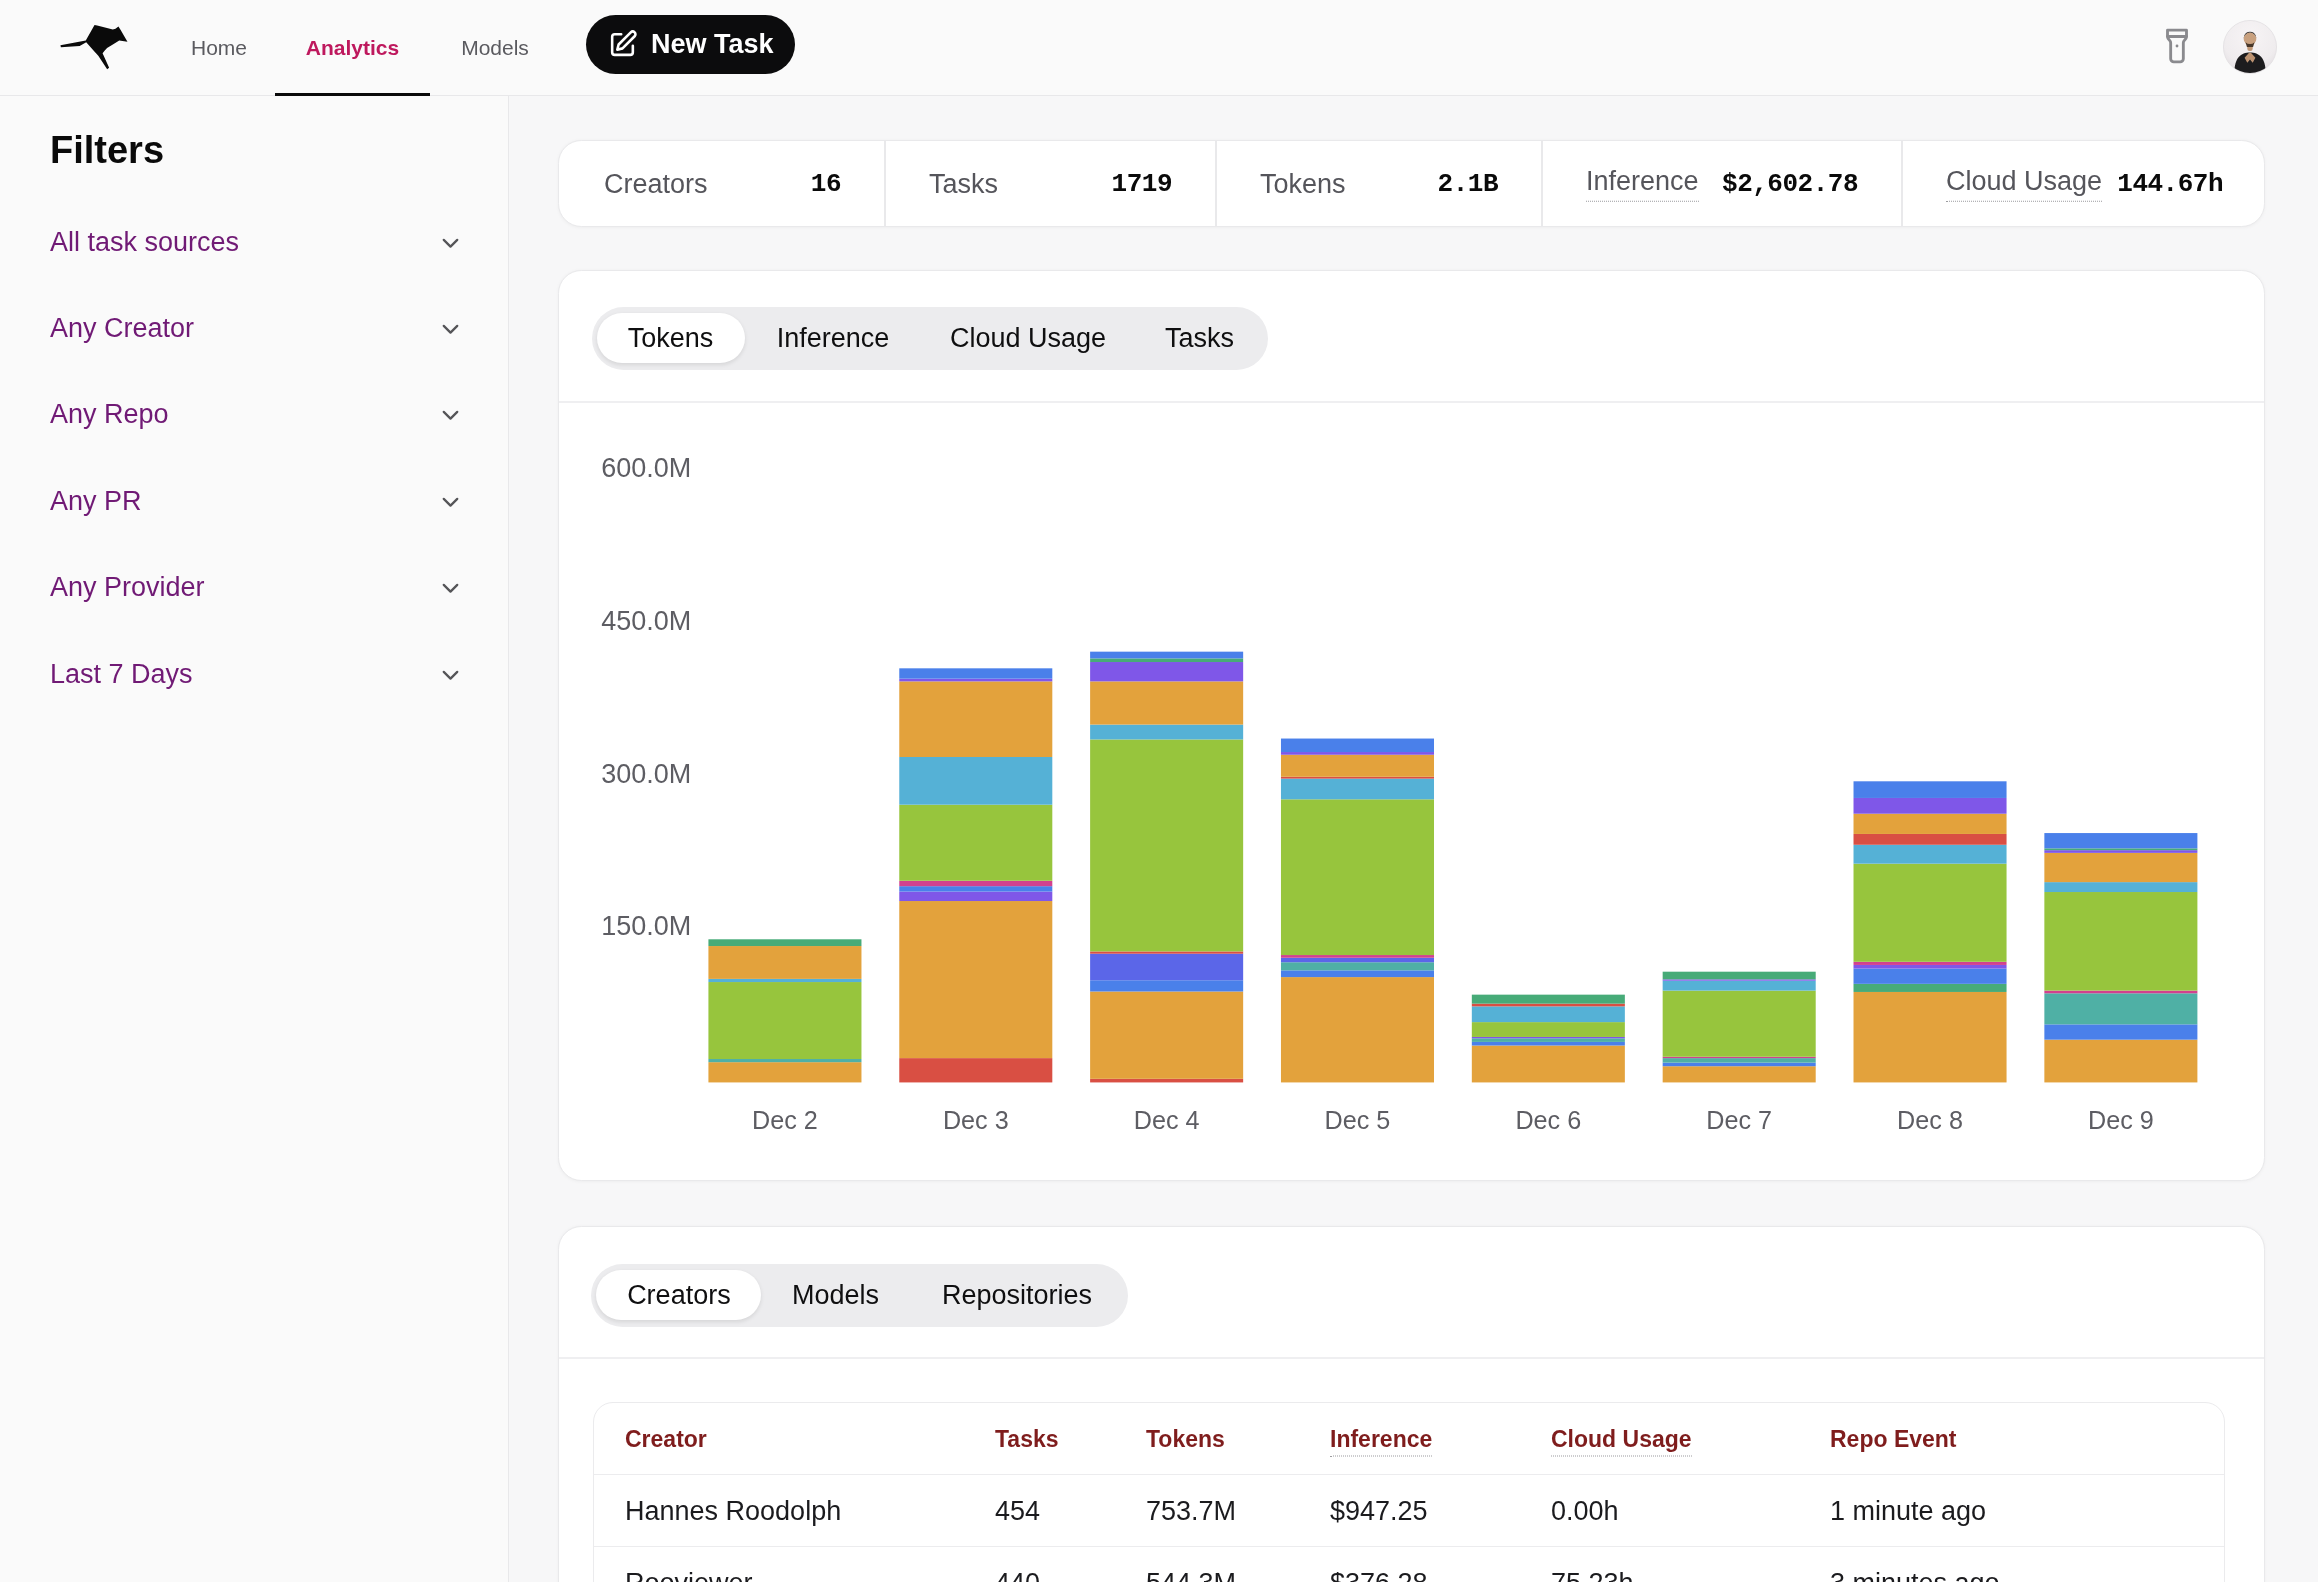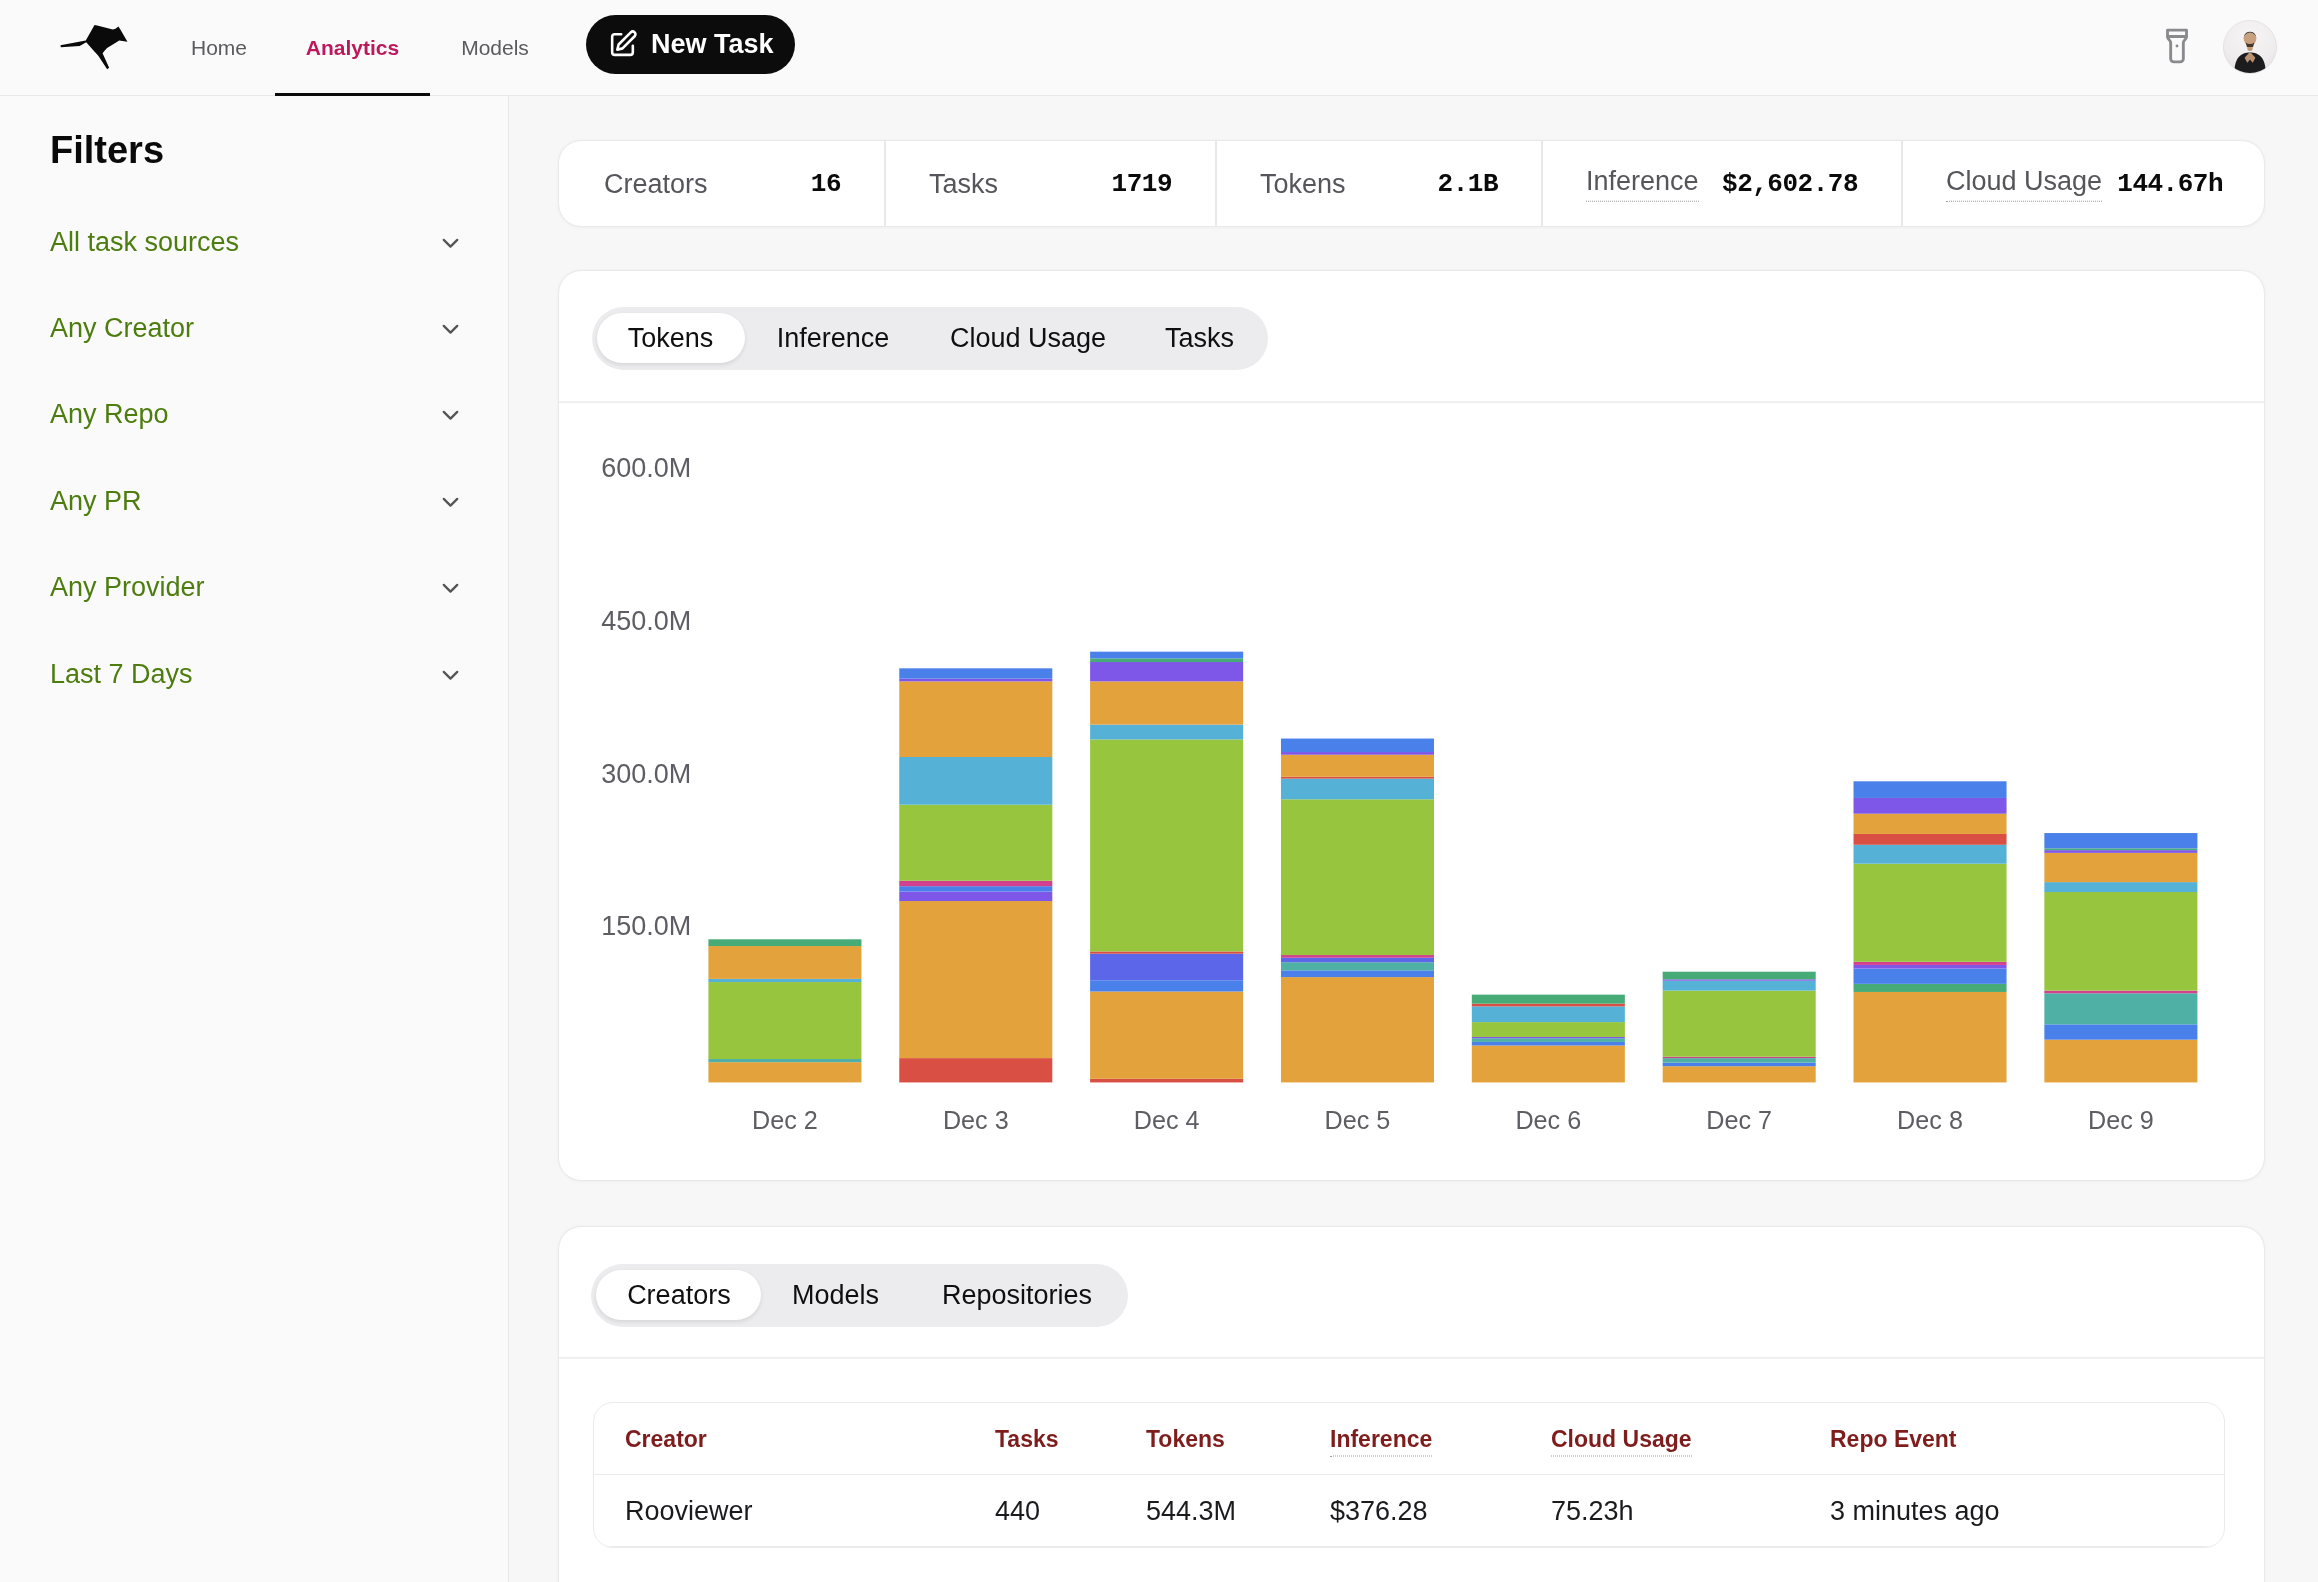--- a/index.html
+++ b/index.html
@@ -1,20 +1,20 @@
 <!DOCTYPE html>
 <html style="font-size:14.4px"><head>
 <meta charset="utf-8">
 <style>
 * { margin:0; padding:0; box-sizing:border-box; }
 html,body { width:2319px; height:1582px; overflow:hidden; background:#f7f7f8; font-family:"Liberation Sans", sans-serif; -webkit-font-smoothing:antialiased; }
 #nav { position:absolute; left:0; top:0; width:2319px; height:96px; background:#fafafa; border-bottom:1.8px solid #e8e8ea; }
 .navlink { position:absolute; top:0; height:95px; display:flex; align-items:center; font-size:21px; color:#5a5a5f; }
 #sidebar { position:absolute; left:0; top:96px; width:509px; height:1486px; background:#fafafa; border-right:1.8px solid #e8e8ea; }
-.sideitem { position:absolute; left:50px; width:414px; font-size:27px; color:#4d7c0f; }
+.sideitem { position:absolute; left:50px; width:414px; font-size:27px; color:#701a75; }
 .chev { position:absolute; right:0px; top:50%; transform:translateY(-50%); }
 .card { position:absolute; background:#fff; border:1.8px solid #e9e9eb; border-radius:23.4px; box-shadow:0 0.9px 3.6px rgba(0,0,0,0.04); }
 .statcell { position:absolute; top:0; height:100%; }
 .vline { position:absolute; top:0; width:1.8px; height:100%; background:#e9e9eb; }
 .slabel { position:absolute; left:45px; top:50%; transform:translateY(-50%); font-size:27px; color:#55555b; }
 .sval { position:absolute; right:43px; top:50%; transform:translateY(-50%); font-family:"Liberation Mono", monospace; font-weight:700; font-size:26px; color:#0a0a0a; letter-spacing:-0.5px; }
 .dotted { border-bottom:1.8px dotted #9b9b9f; padding-bottom:4.5px; }
 .seg { position:absolute; background:#ececee; border-radius:32px; display:flex; align-items:center; }
 .segitem { font-size:27px; color:#0f0f10; text-align:center; }
 .segactive { background:#fff; border-radius:26px; box-shadow:0 1.8px 4.5px rgba(0,0,0,0.10); font-weight:500; }
@@ -223,20 +223,28 @@
 <div style="position:absolute;left:34px;top:175px;width:1632px;border:1.8px solid #ebebed;border-radius:20px;overflow:hidden">
 <div class="thead">
         <span style="position:absolute;left:31px;top:50%;transform:translateY(-50%)"><span>Creator</span></span>
         <span style="position:absolute;left:401px;top:50%;transform:translateY(-50%)"><span>Tasks</span></span>
         <span style="position:absolute;left:552px;top:50%;transform:translateY(-50%)"><span>Tokens</span></span>
         <span style="position:absolute;left:736px;top:50%;transform:translateY(-50%)"><span class="dotted">Inference</span></span>
         <span style="position:absolute;left:957px;top:50%;transform:translateY(-50%)"><span class="dotted">Cloud Usage</span></span>
         <span style="position:absolute;left:1236px;top:50%;transform:translateY(-50%)"><span>Repo Event</span></span>
       </div>
 <div class="trow">
+        <span style="position:absolute;left:31px;top:50%;transform:translateY(-50%)">Hannes Roodolph</span>
+        <span style="position:absolute;left:401px;top:50%;transform:translateY(-50%)">454</span>
+        <span style="position:absolute;left:552px;top:50%;transform:translateY(-50%)">753.7M</span>
+        <span style="position:absolute;left:736px;top:50%;transform:translateY(-50%)">$947.25</span>
+        <span style="position:absolute;left:957px;top:50%;transform:translateY(-50%)">0.00h</span>
+        <span style="position:absolute;left:1236px;top:50%;transform:translateY(-50%)">1 minute ago</span>
+      </div>
+<div class="trow">
         <span style="position:absolute;left:31px;top:50%;transform:translateY(-50%)">Rooviewer</span>
         <span style="position:absolute;left:401px;top:50%;transform:translateY(-50%)">440</span>
         <span style="position:absolute;left:552px;top:50%;transform:translateY(-50%)">544.3M</span>
         <span style="position:absolute;left:736px;top:50%;transform:translateY(-50%)">$376.28</span>
         <span style="position:absolute;left:957px;top:50%;transform:translateY(-50%)">75.23h</span>
         <span style="position:absolute;left:1236px;top:50%;transform:translateY(-50%)">3 minutes ago</span>
       </div>
 </div>
 </div>
 

